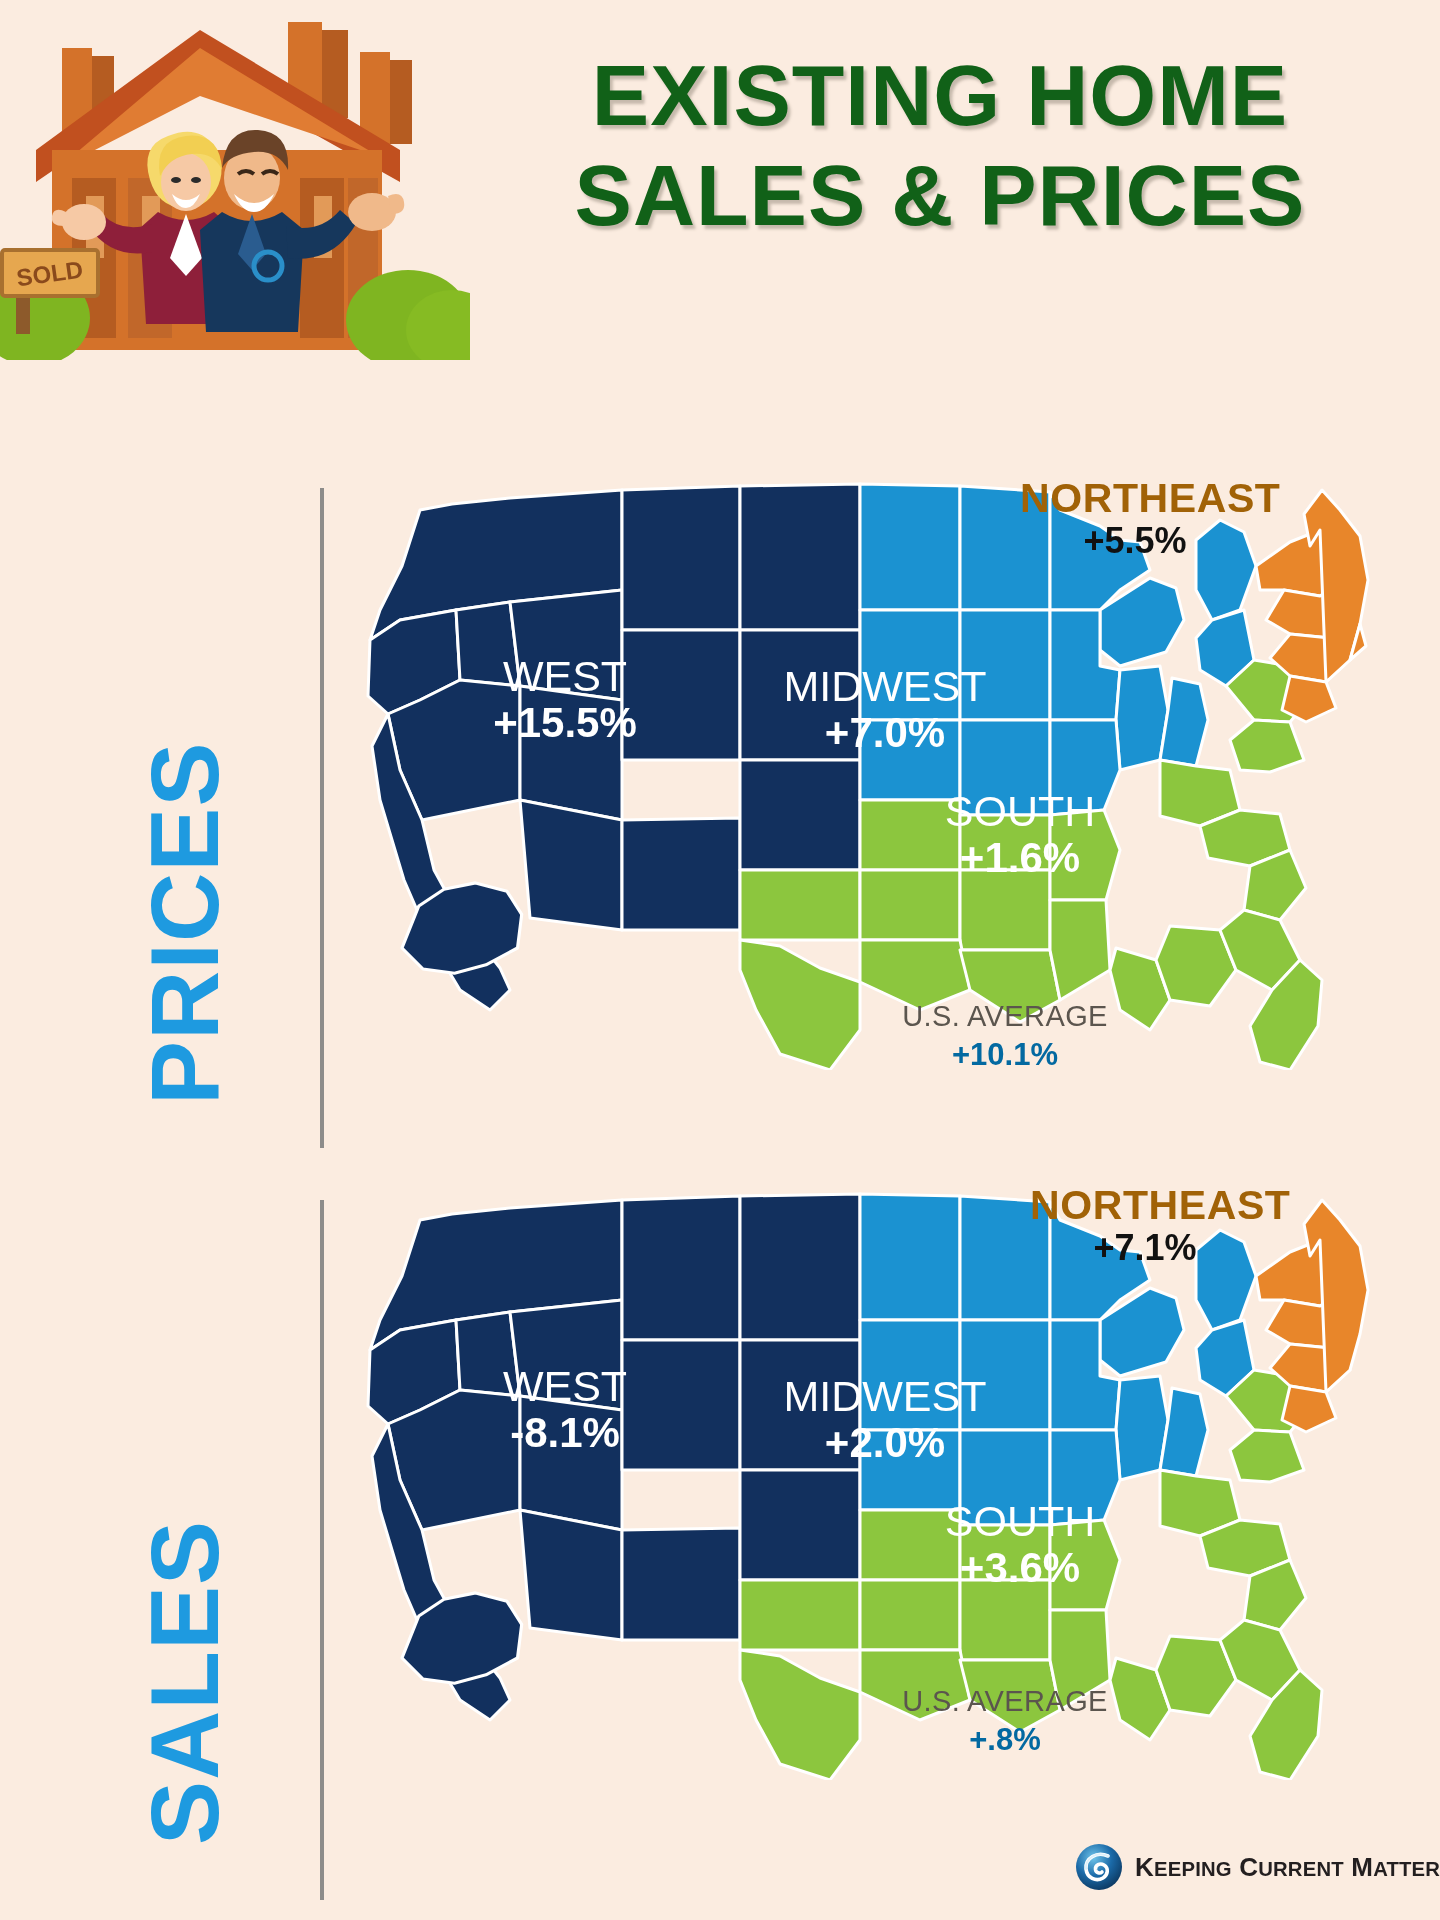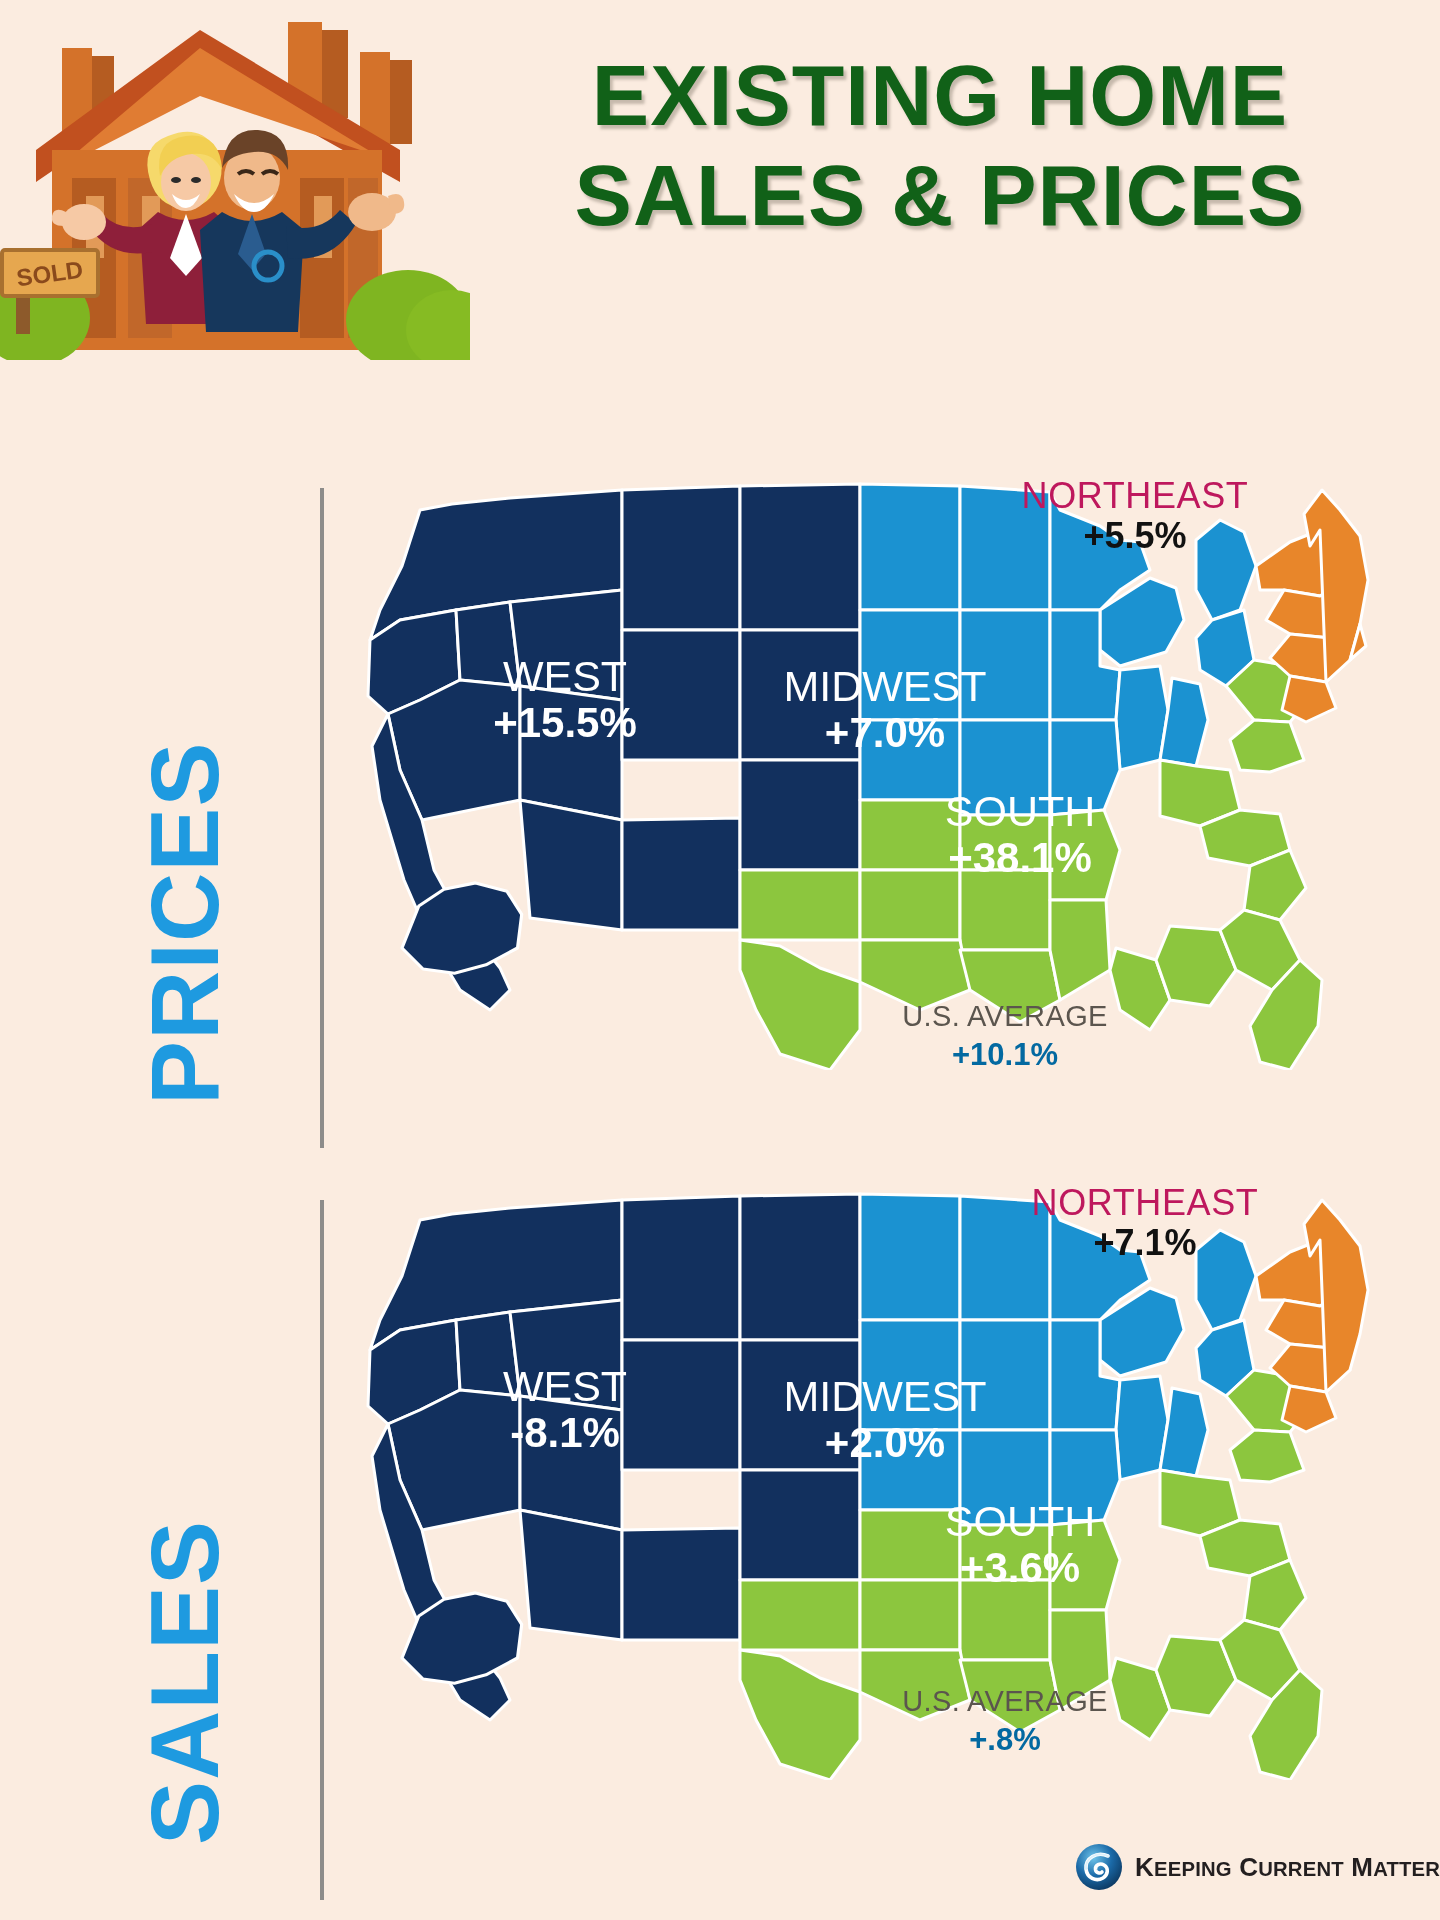--- a/index.html
+++ b/index.html
@@ -65,21 +65,21 @@
   
   .map-wrap { position:absolute; }
   .map-wrap.m1 { left:360px; top:470px;  width:1010px; height:600px; }
   .map-wrap.m2 { left:360px; top:1180px; width:1010px; height:600px; }
   .map-wrap svg { width:100%; height:100%; display:block; }
 
   
   .mlabel { position:absolute; text-align:center; white-space:nowrap; pointer-events:none; }
   .mlabel .rname { display:block; font-size:43px; color:#ffffff; font-weight:normal; line-height:1.02; }
   .mlabel .rval  { display:block; font-size:42px; color:#ffffff; font-weight:bold; line-height:1.15; }
-  .mlabel.ne .rname { color:#be185d; font-weight:normal; font-size:36px; letter-spacing:.6px; }
+  .mlabel.ne .rname { color:#a16207; font-weight:bold; font-size:41px; letter-spacing:.6px; }
   .mlabel.ne .rval  { color:#111111; font-weight:bold; font-size:36px; }
 
   .avg { position:absolute; text-align:center; white-space:nowrap; }
   .avg .aname { display:block; font-size:29px; color:#5b554e; letter-spacing:.4px; }
   .avg .aval  { display:block; font-size:31px; color:#0369a1; font-weight:bold; margin-top:4px; }
 
   
   .p-west { left:455px;  top:655px; width:220px; }
   .p-mid  { left:760px;  top:665px; width:250px; }
   .p-south{ left:905px;  top:790px; width:230px; }
@@ -259,21 +259,21 @@
 <div class="mlabel p-west">
   <span class="rname">WEST</span>
   <span class="rval">+15.5%</span>
 </div>
 <div class="mlabel p-mid">
   <span class="rname">MIDWEST</span>
   <span class="rval">+7.0%</span>
 </div>
 <div class="mlabel p-south">
   <span class="rname">SOUTH</span>
-  <span class="rval">+38.1%</span>
+  <span class="rval">+1.6%</span>
 </div>
 <div class="mlabel ne p-ne">
   <span class="rname">NORTHEAST</span>
   <span class="rval">+5.5%</span>
 </div>
 <div class="avg p-avg">
   <span class="aname">U.S. AVERAGE</span>
   <span class="aval">+10.1%</span>
 </div>
 

